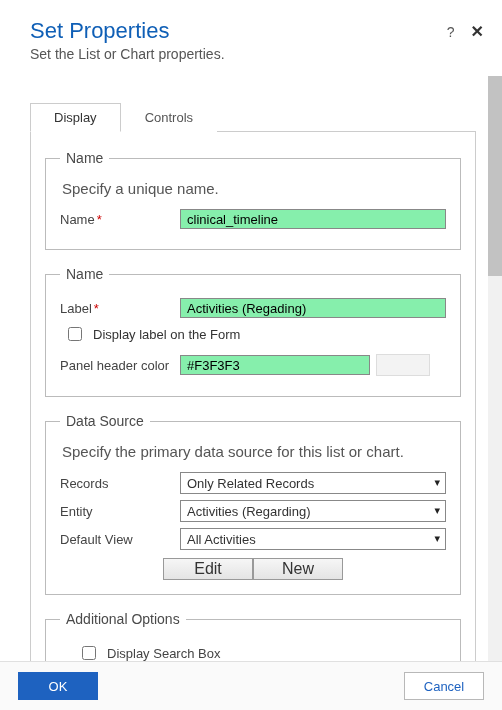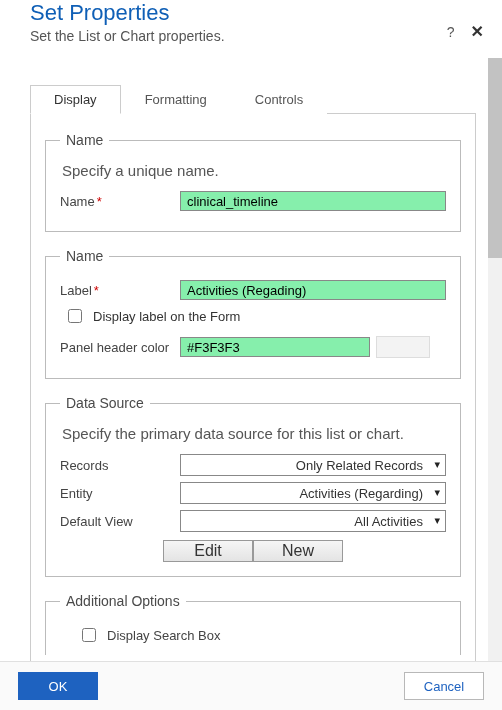--- a/index.html
+++ b/index.html
@@ -12,21 +12,21 @@
     background: #fff;
     overflow: hidden;
   }
   .modal {
     width: 502px; height: 710px;
     position: relative;
     display: flex;
     flex-direction: column;
   }
   .header {
-    padding: 0 20px 4px 30px;
+    padding: 18px 20px 4px 30px;
     position: relative;
   }
   .title {
     color: #0f5fb6;
     font-size: 22px;
     font-weight: 400;
     margin: 0 0 2px 0;
   }
   .subtitle {
     color: #555;
@@ -144,21 +144,20 @@
   }
   .select {
     width: 100%;
     border: 1px solid #888;
     padding: 3px 22px 17px 6px;
     font-size: 13px;
     height: 22px;
     background: #fff;
     appearance: none;
     cursor: pointer;
-    text-align: right;
   }
   .chevron {
     position: absolute;
     right: 6px; top: 4px;
     pointer-events: none;
     font-size: 11px;
     color: #222;
   }
   .checkbox-row {
     display: flex;
@@ -226,21 +225,20 @@
       <span class="help-icon">?</span>
       <span class="close-icon">✕</span>
     </div>
   </div>
 
   <div class="body-wrap">
     <div class="body-scroll">
 
       <div class="tabs">
         <div class="tab active">Display</div>
-        <div class="tab">Formatting</div>
         <div class="tab">Controls</div>
       </div>
 
       <div class="panel">
 
         <fieldset>
           <legend>Name</legend>
           <div class="spec-text">Specify a unique name.</div>
           <div class="form-row">
             <div class="form-label">

